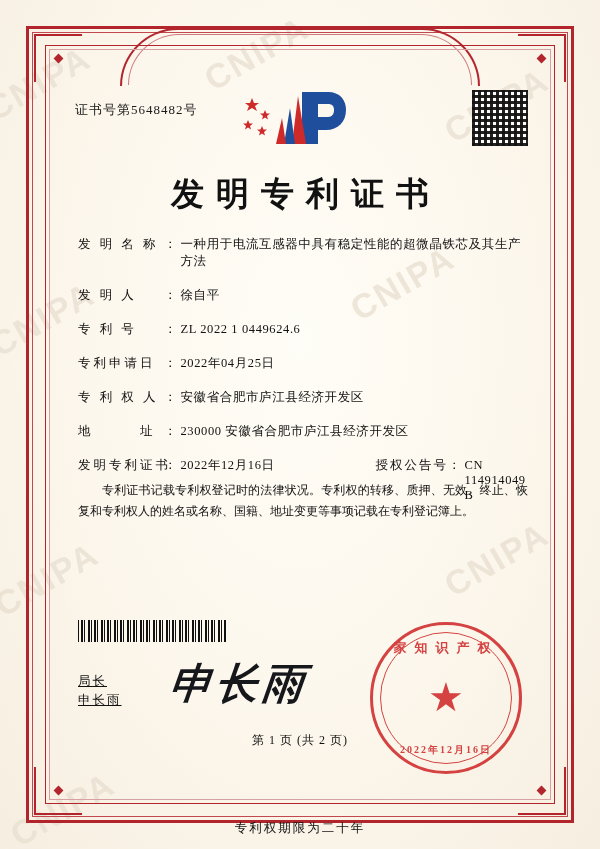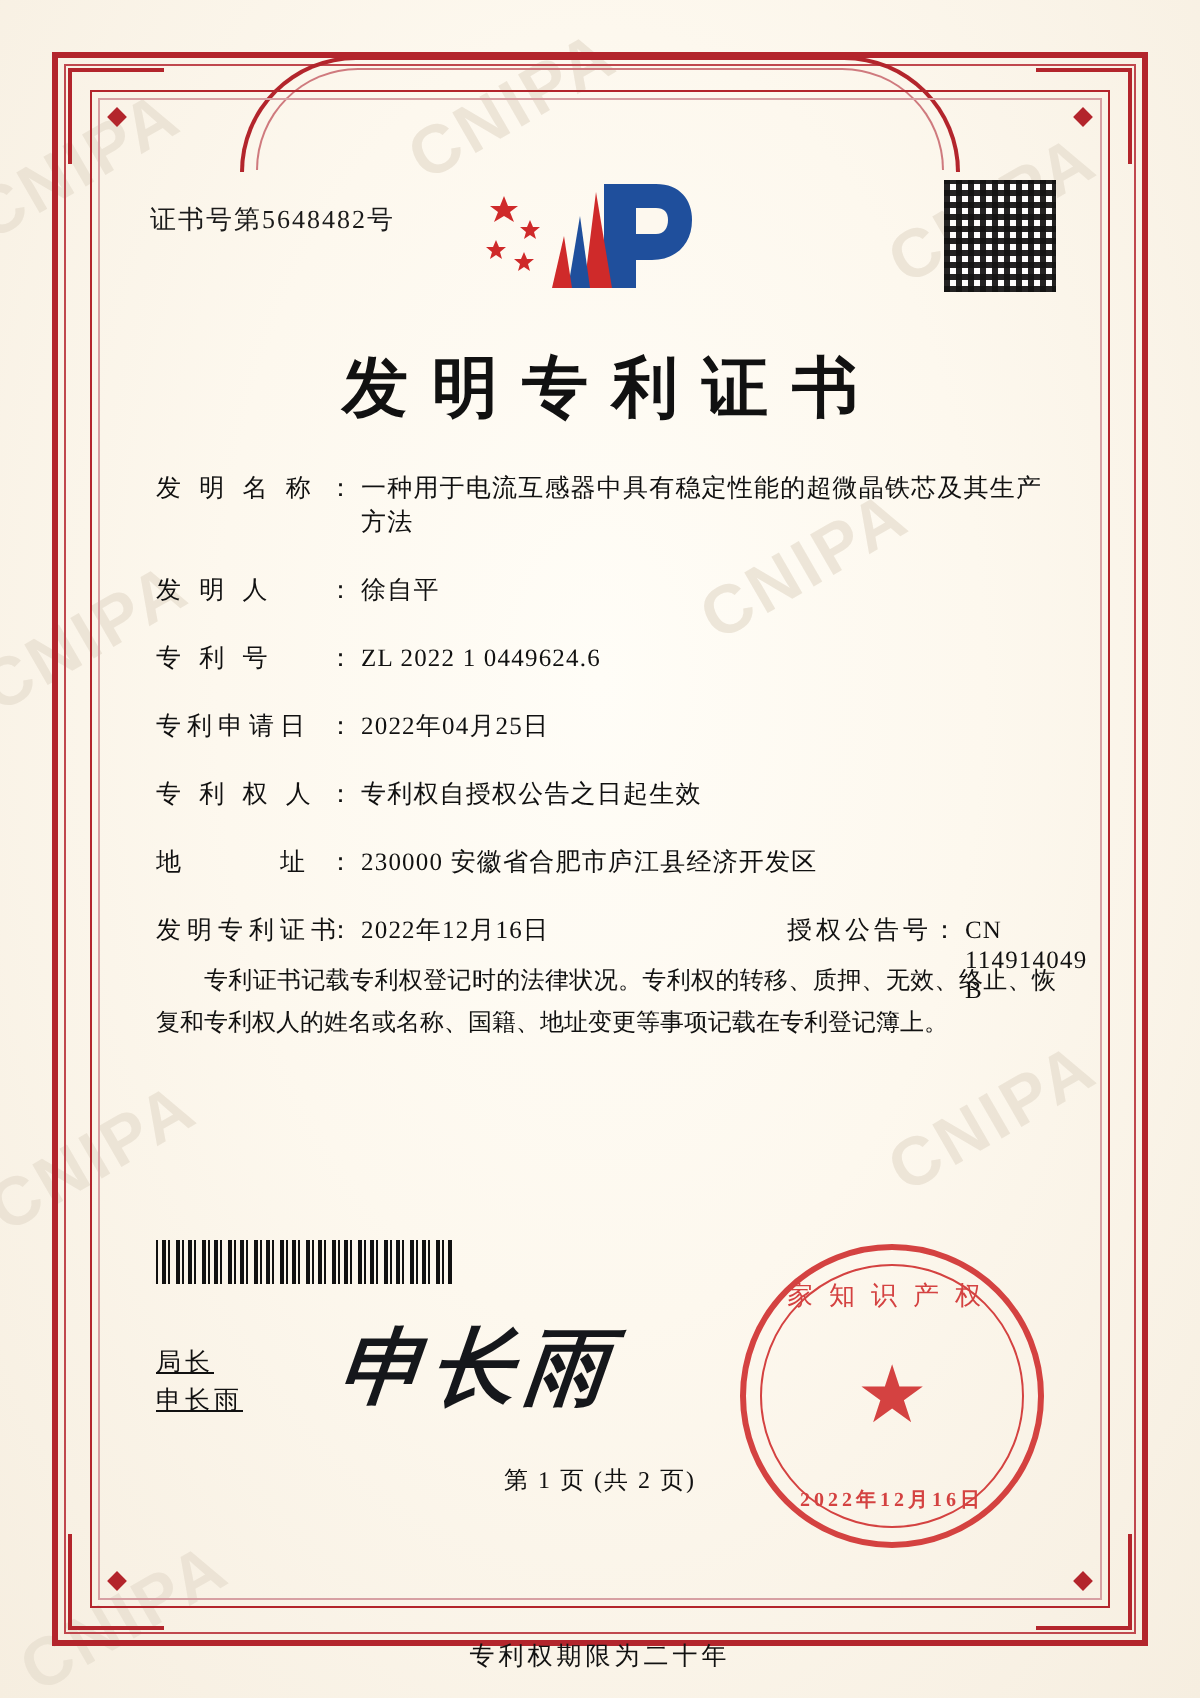--- a/index.html
+++ b/index.html
@@ -158,21 +158,21 @@
     margin-right: 4px;
   }
   .field-value {
     flex: 1 1 auto;
     letter-spacing: .6px;
   }
   .field-row.split .field-value { flex: 0 0 auto; min-width: 185px; }
   .field-label2 {
     flex: 0 0 auto;
     letter-spacing: 2px;
-    margin-left: 28px;
+    margin-left: 10px;
     white-space: nowrap;
   }
   .field-value2 { flex: 1 1 auto; margin-left: 0; letter-spacing: .6px; }
 
   .paragraphs {
     position: absolute;
     left: 18px; right: 12px; top: 420px;
     font-size: 12px;
     line-height: 21px;
     color: #111;
@@ -238,21 +238,21 @@
     transform: translate(-50%,-50%);
     font-size: 40px;
     line-height: 1;
     color: #cf2a2a;
   }
   .seal-top-text {
     position: absolute;
     left: 0; right: 0; top: 14px;
     text-align: center;
     font-size: 13px;
-    font-weight: normal;
+    font-weight: bold;
     letter-spacing: 8px;
     white-space: nowrap;
   }
   .seal-bottom-text {
     position: absolute;
     left: 0; right: 0; bottom: 14px;
     text-align: center;
     font-size: 10px;
     font-weight: bold;
     letter-spacing: 2px;
@@ -353,21 +353,21 @@
 
       <div class="field-row">
         <span class="field-label">专利申请日</span>
         <span class="field-colon">：</span>
         <span class="field-value">2022年04月25日</span>
       </div>
 
       <div class="field-row">
         <span class="field-label">专 利 权 人</span>
         <span class="field-colon">：</span>
-        <span class="field-value">专利权自授权公告之日起生效</span>
+        <span class="field-value">安徽省合肥市庐江县经济开发区</span>
       </div>
 
       <div class="field-row">
         <span class="field-label">地　　　址</span>
         <span class="field-colon">：</span>
         <span class="field-value">230000 安徽省合肥市庐江县经济开发区</span>
       </div>
 
       <div class="field-row split">
         <span class="field-label">发明专利证书</span>

